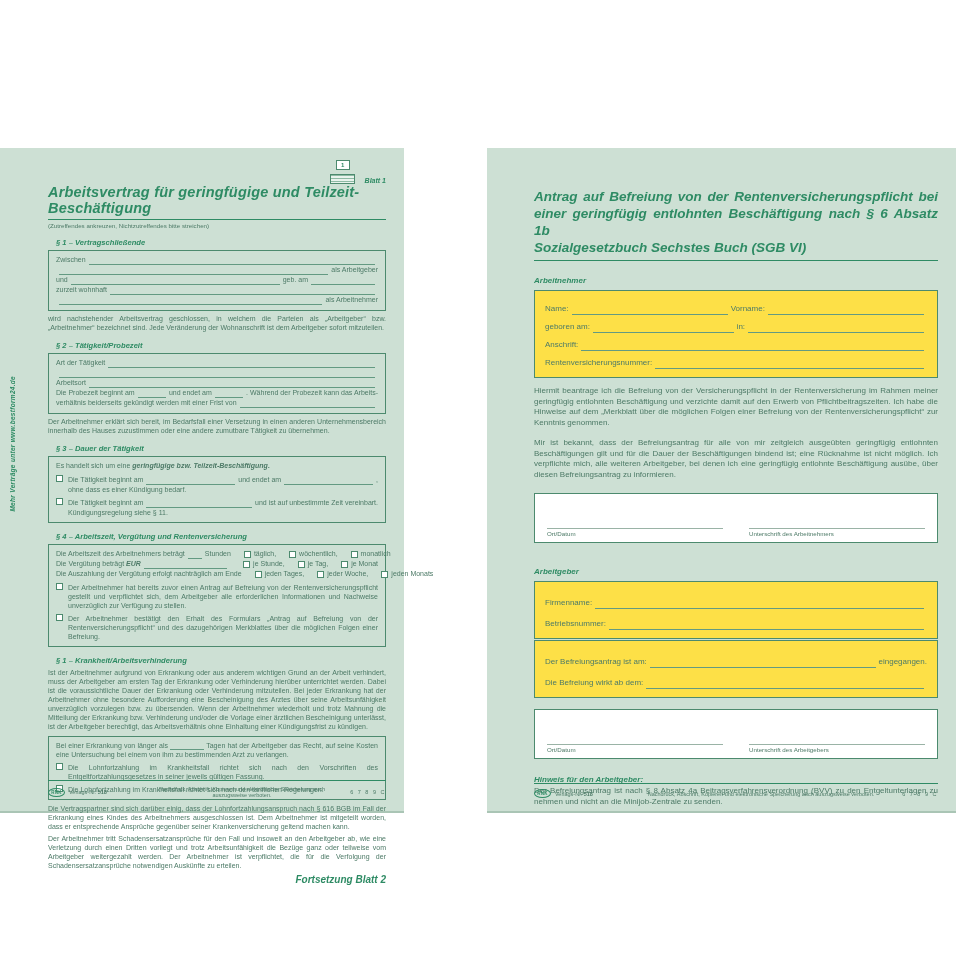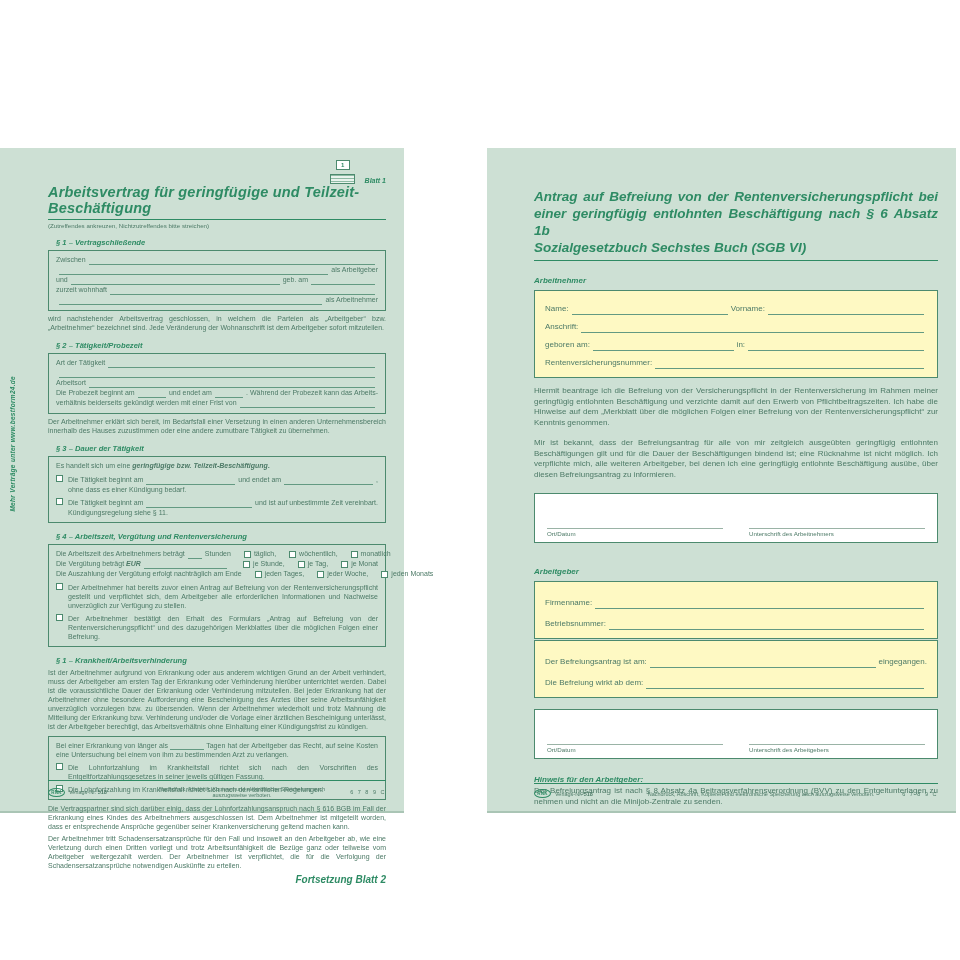--- a/index.html
+++ b/index.html
@@ -50,21 +50,21 @@
   .blatt-label{font-size:7px;font-weight:bold;font-style:italic;color:var(--ink);}
 
   
   .side-text{position:absolute;left:9px;top:228px;writing-mode:vertical-rl;transform:rotate(180deg);
     font-size:6.5px;font-weight:bold;font-style:italic;color:var(--ink);letter-spacing:.3px;}
 
   
   .title-r{font-size:13.5px;font-weight:bold;font-style:italic;color:var(--ink);line-height:17px;}
   .tl-just{text-align:justify;text-align-last:justify;}
   .head-r{font-size:8px;font-weight:bold;font-style:italic;color:var(--ink);}
-  .wbox{background:#fef9c3;border:1px solid var(--border);padding:6px 10px 8px;}
+  .wbox{background:#fde047;border:1px solid var(--border);padding:6px 10px 8px;}
   .frow-r{display:flex;align-items:flex-end;font-size:8px;line-height:12px;height:18px;}
   .frow-r .lbl{white-space:nowrap;}
   .para-r{font-size:8px;line-height:10.5px;text-align:justify;}
   .sigbox{background:#fff;border:1px solid var(--border);height:50px;display:flex;align-items:flex-end;
     gap:26px;padding:6px 12px 5px;}
   .sigcol{flex:1;}
   .sigline{border-top:1px solid var(--gray-line);font-size:6.2px;color:var(--body);padding-top:1.5px;}
 
   
   .footer{position:absolute;bottom:13px;border-top:1.2px solid var(--ink);padding-top:5px;
@@ -291,28 +291,28 @@
     <div class="head-r" style="margin-top:15px;">Arbeitnehmer</div>
 
     <div class="wbox" style="margin-top:5px;">
       <div class="frow-r">
         <span class="lbl">Name:</span>
         <span class="fill"></span>
         <span class="lbl">Vorname:</span>
         <span class="fill"></span>
       </div>
       <div class="frow-r">
-        <span class="lbl">Anschrift:</span>
-        <span class="fill"></span>
-      </div>
-      <div class="frow-r">
         <span class="lbl">geboren am:</span>
         <span class="fill"></span>
         <span class="lbl">in:</span>
         <span class="fill" style="flex:1.25;"></span>
+      </div>
+      <div class="frow-r">
+        <span class="lbl">Anschrift:</span>
+        <span class="fill"></span>
       </div>
       <div class="frow-r">
         <span class="lbl">Rentenversicherungsnummer:</span>
         <span class="fill"></span>
       </div>
     </div>
 
     <p class="para-r" style="margin-top:8px;">Hiermit beantrage ich die Befreiung von der Versicherungspflicht in der Rentenversicherung im Rahmen meiner geringfügig entlohnten Beschäftigung und verzichte damit auf den Erwerb von Pflichtbeitragszeiten. Ich habe die Hinweise auf dem „Merkblatt über die möglichen Folgen einer Befreiung von der Rentenversicherungspflicht“ zur Kenntnis genommen.</p>
     <p class="para-r" style="margin-top:10px;">Mir ist bekannt, dass der Befreiungsantrag für alle von mir zeitgleich ausgeübten geringfügig entlohnten Beschäftigungen gilt und für die Dauer der Beschäftigungen bindend ist; eine Rücknahme ist nicht möglich. Ich verpflichte mich, alle weiteren Arbeitgeber, bei denen ich eine geringfügig entlohnte Beschäftigung ausübe, über diesen Befreiungsantrag zu informieren.</p>
 

